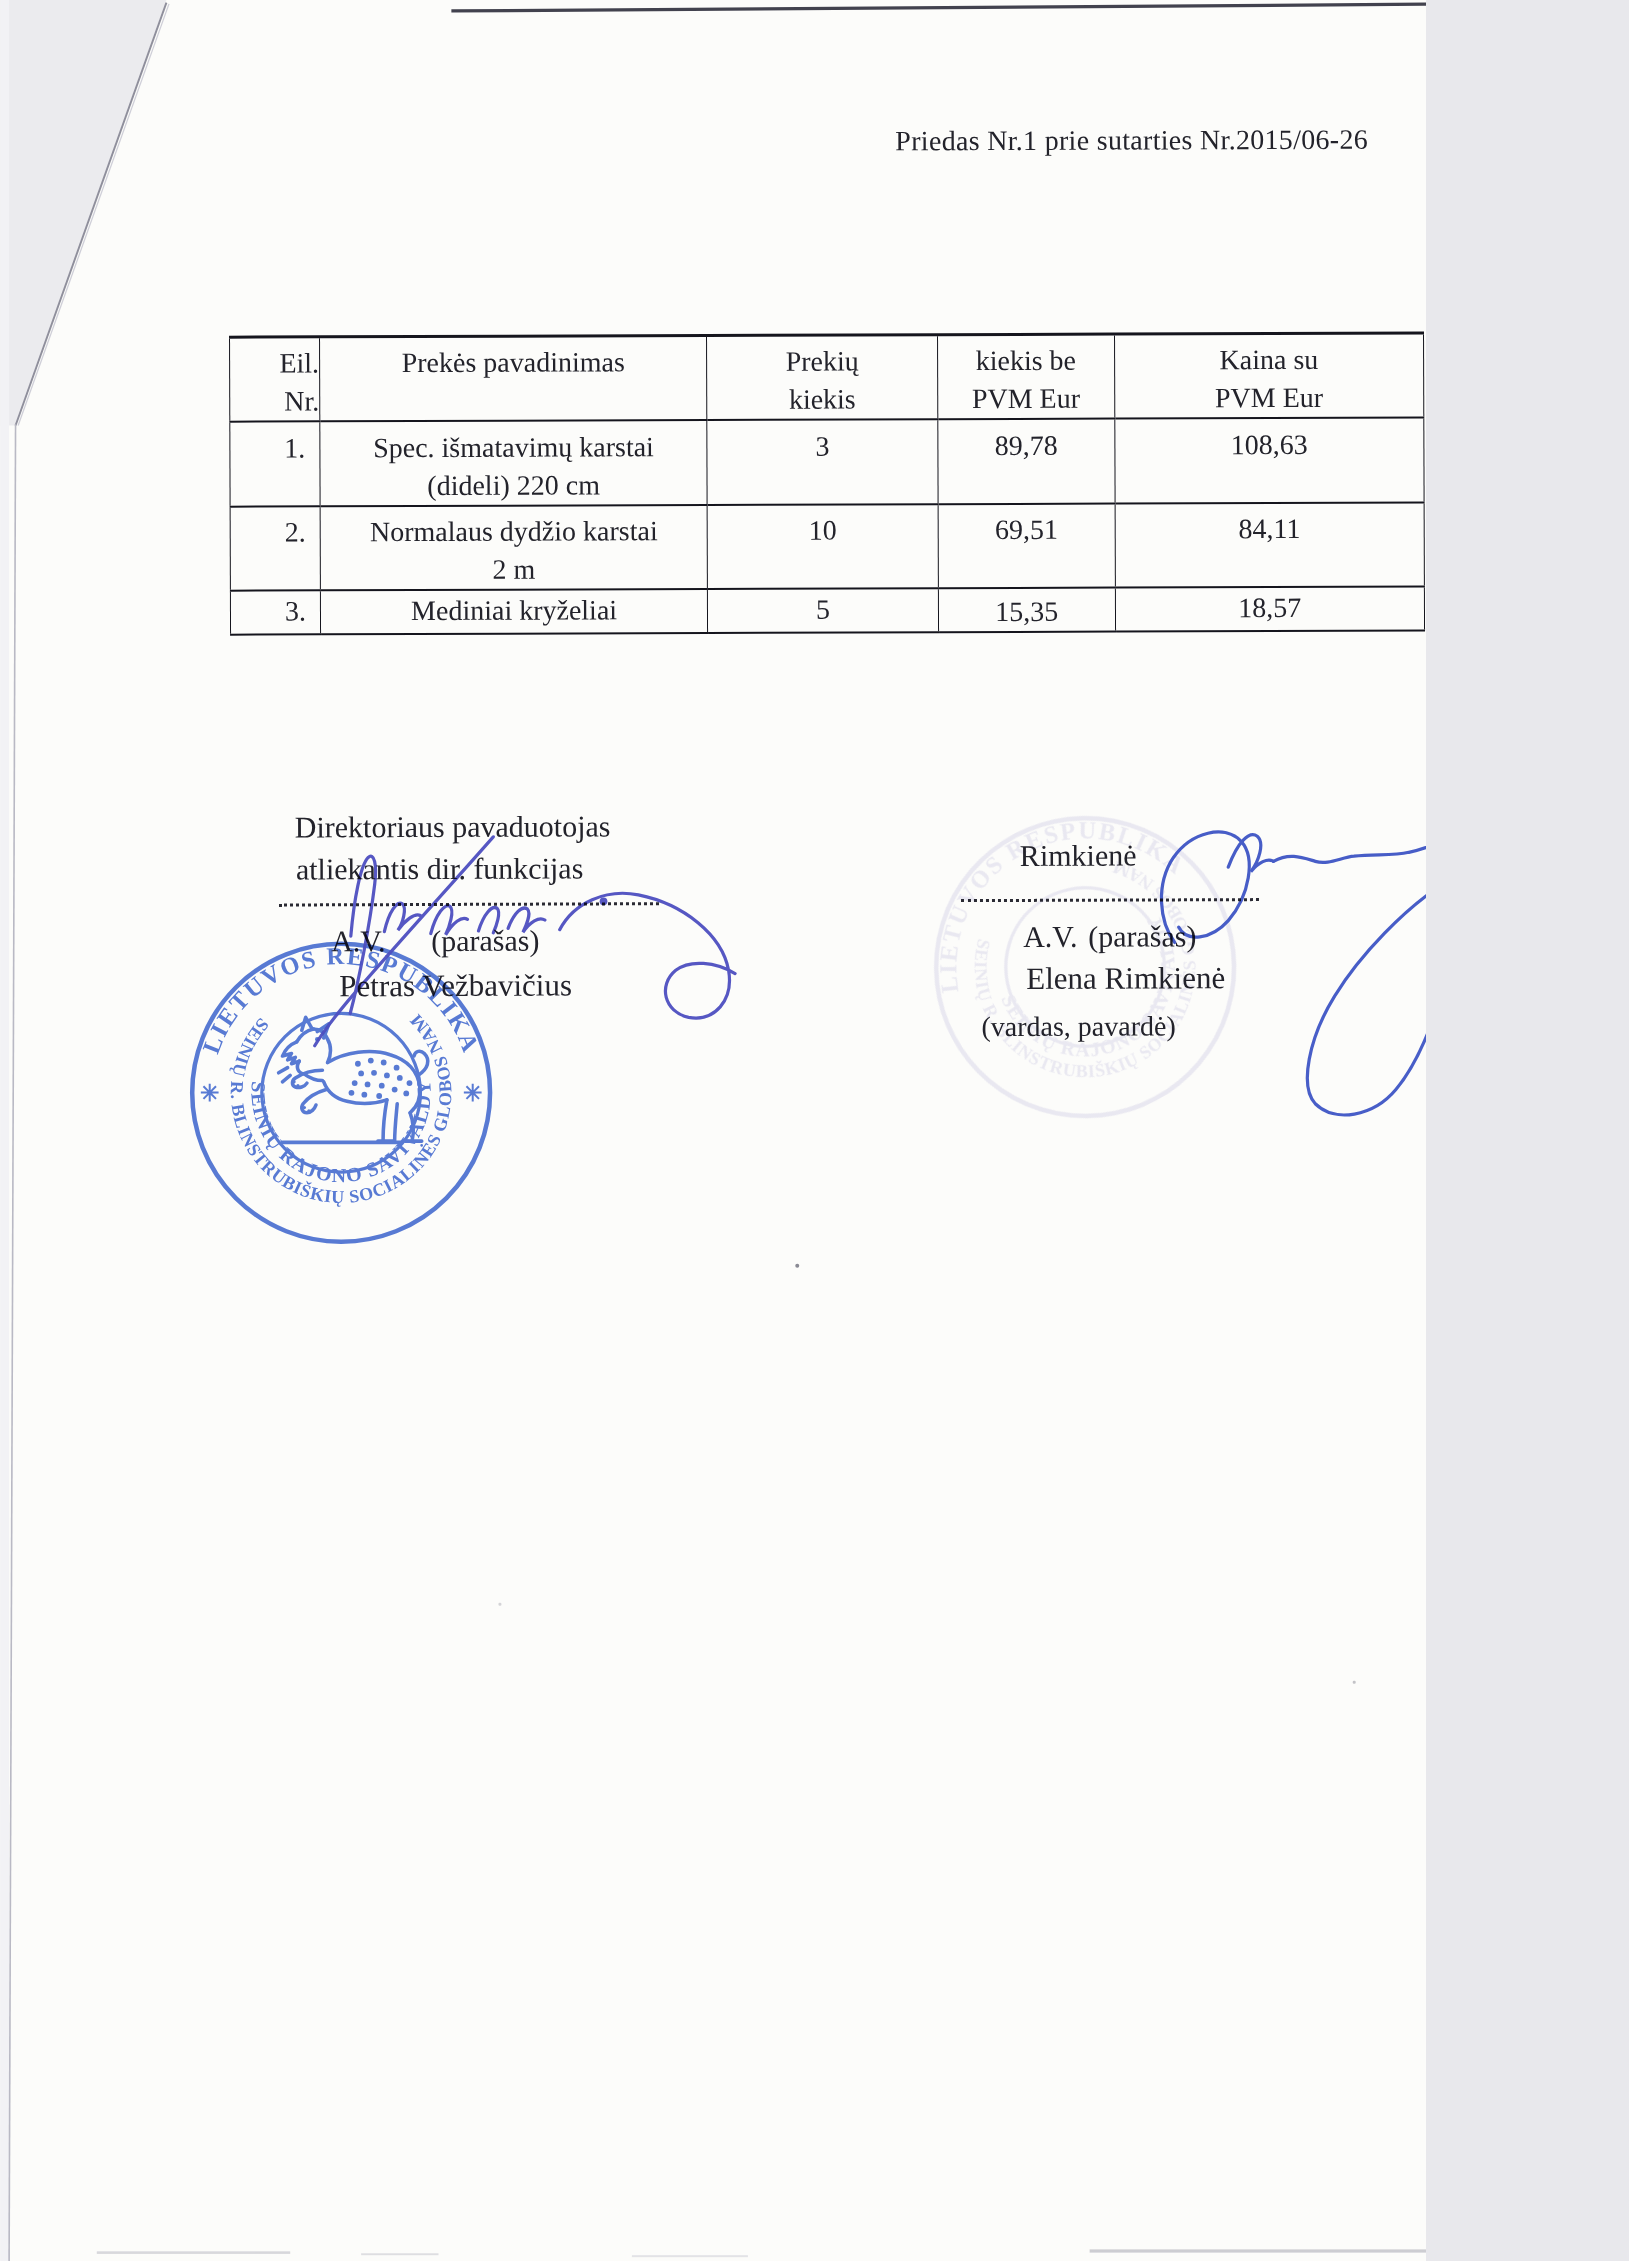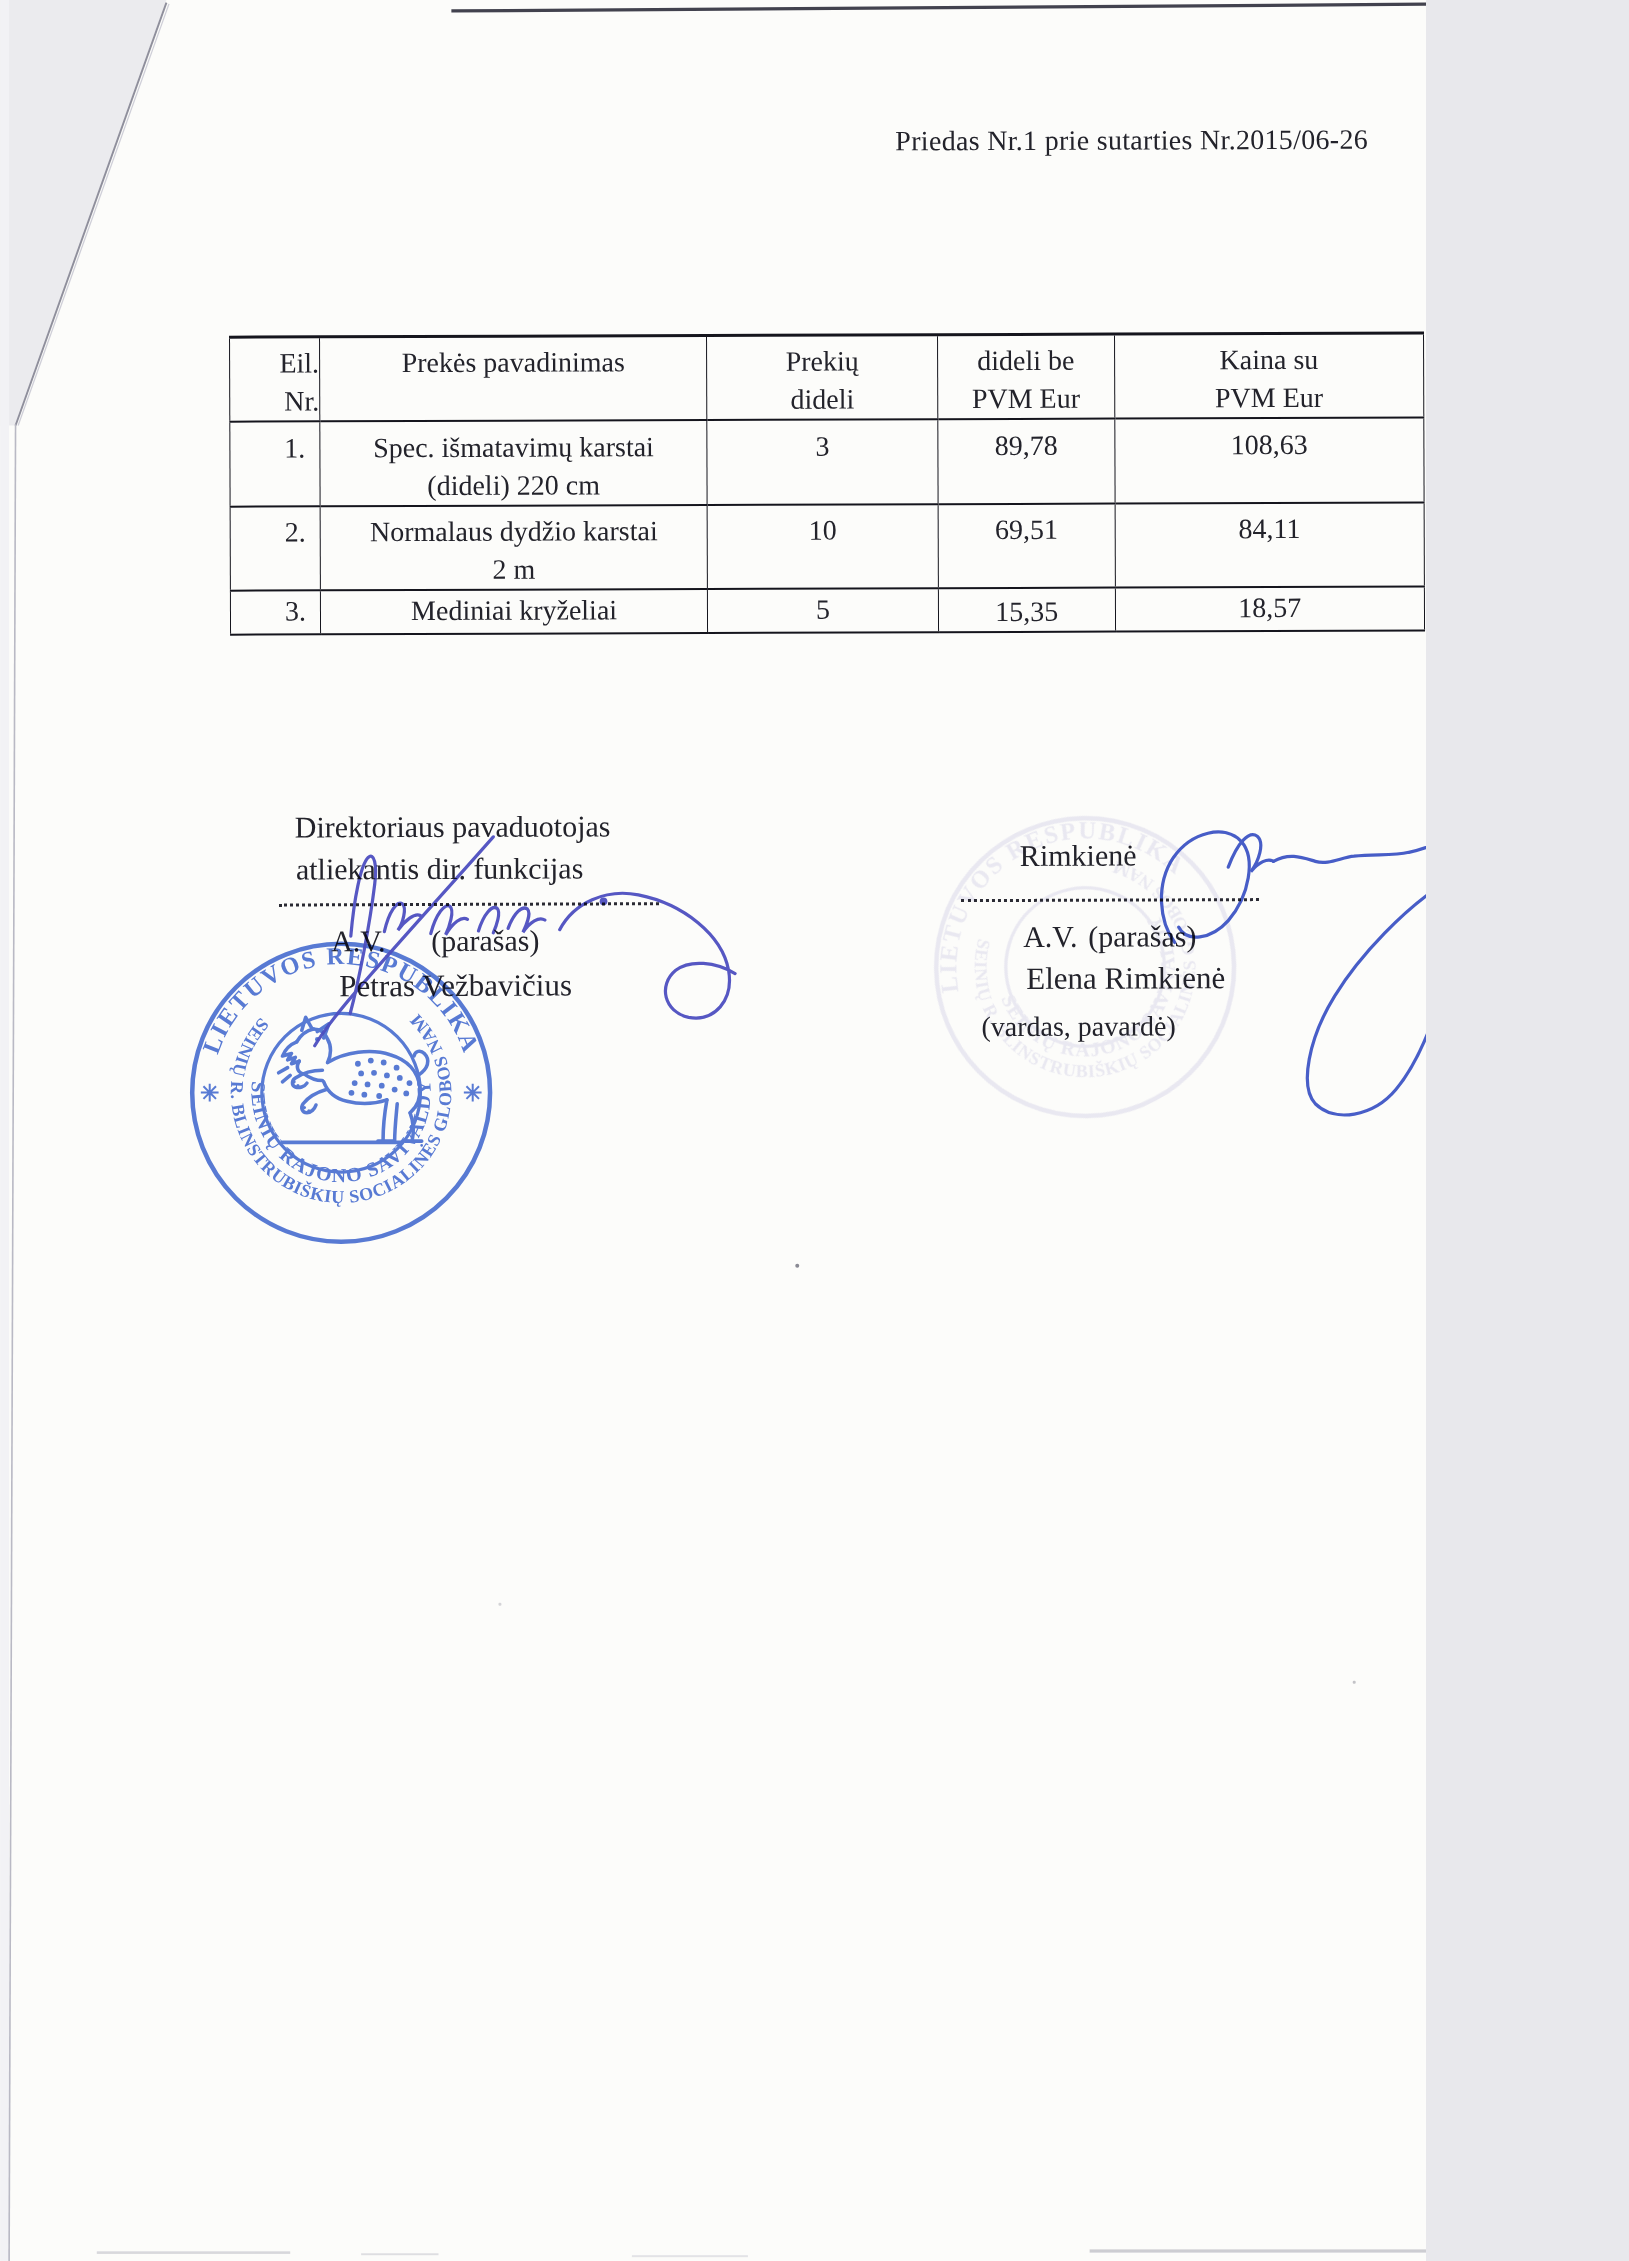--- a/index.html
+++ b/index.html
@@ -75,24 +75,24 @@
           <tr class="hdr" style="height:79px">
         <td class="eil">
           <div>Eil.</div>
               <div>Nr.</div>
         </td>
         <td>
           <div>Prekės pavadinimas</div>
         </td>
         <td>
           <div>Prekių</div>
-              <div>dideli</div>
-        </td>
-        <td>
-          <div>dideli be</div>
+              <div>kiekis</div>
+        </td>
+        <td>
+          <div>kiekis be</div>
               <div>PVM Eur</div>
         </td>
         <td>
           <div>Kaina su</div>
               <div>PVM Eur</div>
         </td>
       </tr>
       <tr class="r" style="height:75px">
         <td class="nr">1.</td>
         <td>

